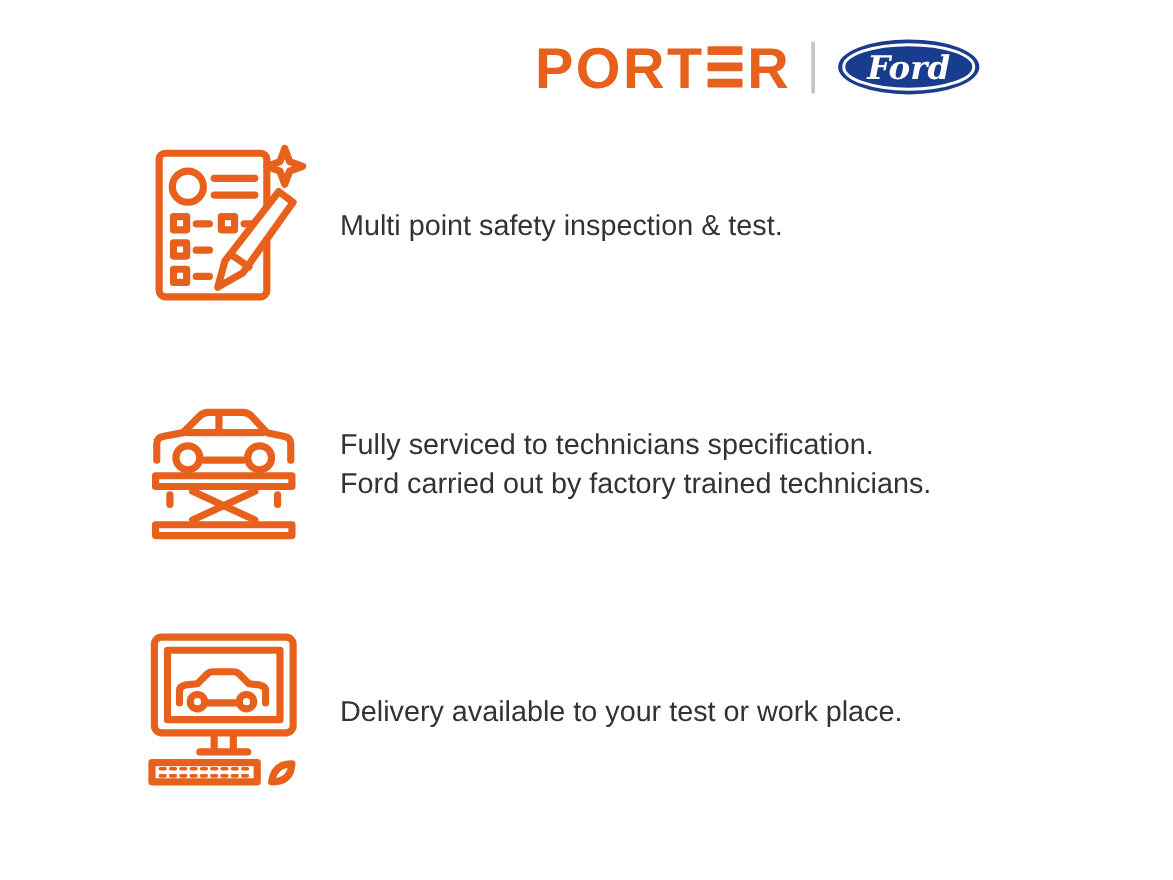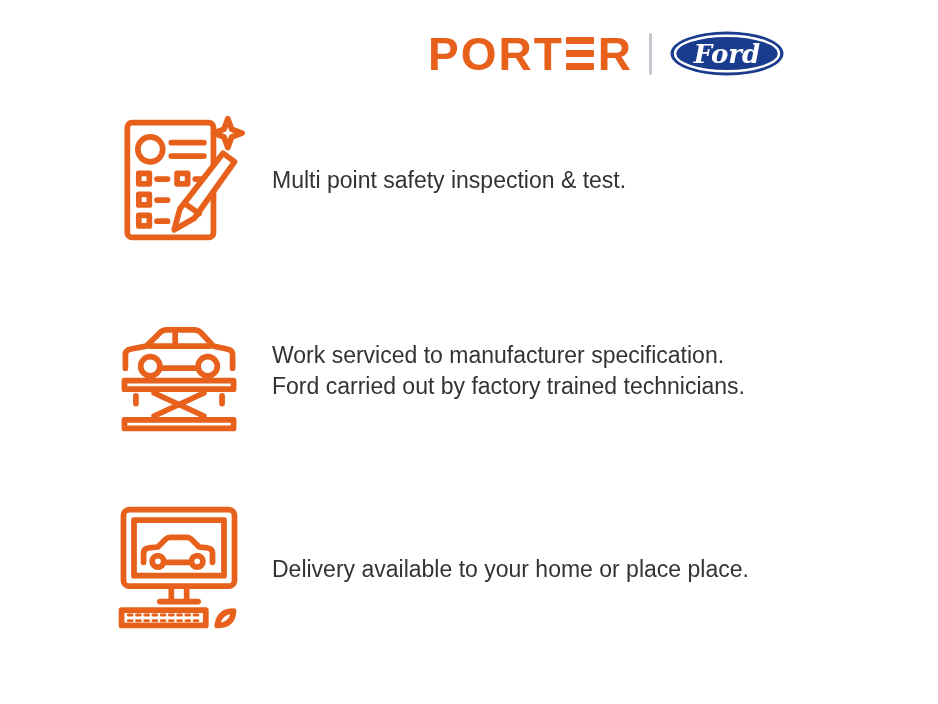--- a/index.html
+++ b/index.html
@@ -124,21 +124,21 @@
           <line x1="44" y1="93" x2="96" y2="117"></line>
           <line x1="96" y1="93" x2="44" y2="117"></line>
           <line x1="25" y1="96" x2="25" y2="104"></line>
           <line x1="115" y1="96" x2="115" y2="104"></line>
           <rect x="13" y="121" width="114" height="9"></rect>
         </g>
         <circle cx="70" cy="105" r="3" fill="#E8611C"></circle>
       </svg>
     </div>
     <div class="texts">
-      <div>Work serviced to manufacturer specification.</div>
+      <div>Fully serviced to technicians specification.</div>
       <div>Ford carried out by factory trained technicians.</div>
     </div>
   </div>
 
   <div class="row row-3">
     <div class="icon-box">
       <svg viewBox="0 0 140 140">
         <g fill="none" stroke="#E8611C" stroke-width="6" stroke-linecap="round" stroke-linejoin="round">
           <rect x="12" y="8" width="116" height="80" rx="6"></rect>
           <rect x="23" y="19" width="94" height="58"></rect>
@@ -150,17 +150,17 @@
           <line x1="78" y1="89" x2="78" y2="102"></line>
           <line x1="50" y1="104" x2="90" y2="104"></line>
           <rect x="10" y="113" width="88" height="16"></rect>
           <line x1="17" y1="118" x2="91" y2="118" stroke-width="3" stroke-dasharray="4 4.6"></line>
           <line x1="17" y1="124" x2="91" y2="124" stroke-width="3" stroke-dasharray="4 4.6"></line>
           <path d="M110 129 Q112 114 127 114 Q126 129 110 129 Z"></path>
         </g>
       </svg>
     </div>
     <div class="texts">
-      <div>Delivery available to your home or place place.</div>
+      <div>Delivery available to your test or work place.</div>
     </div>
   </div>
 
 </div>
 
 </body></html>

